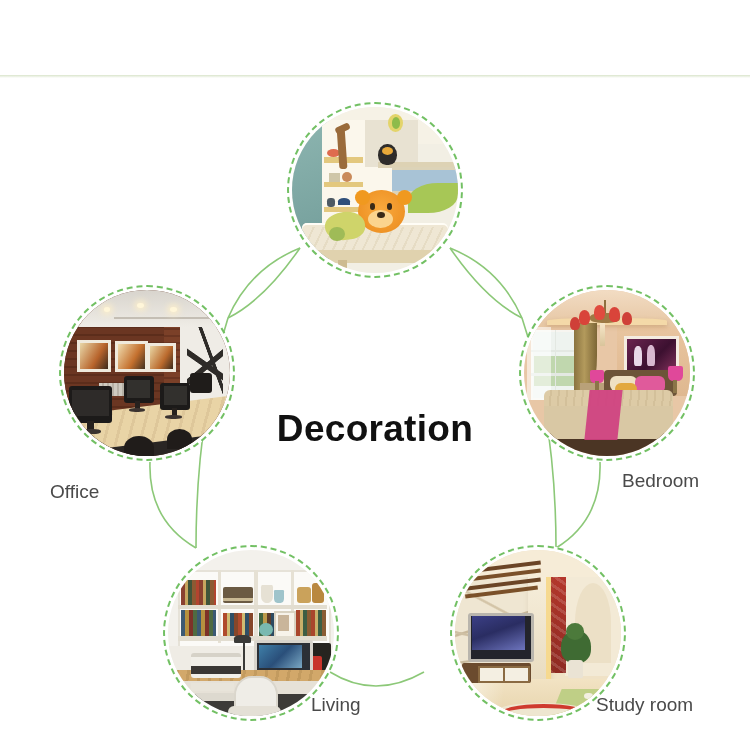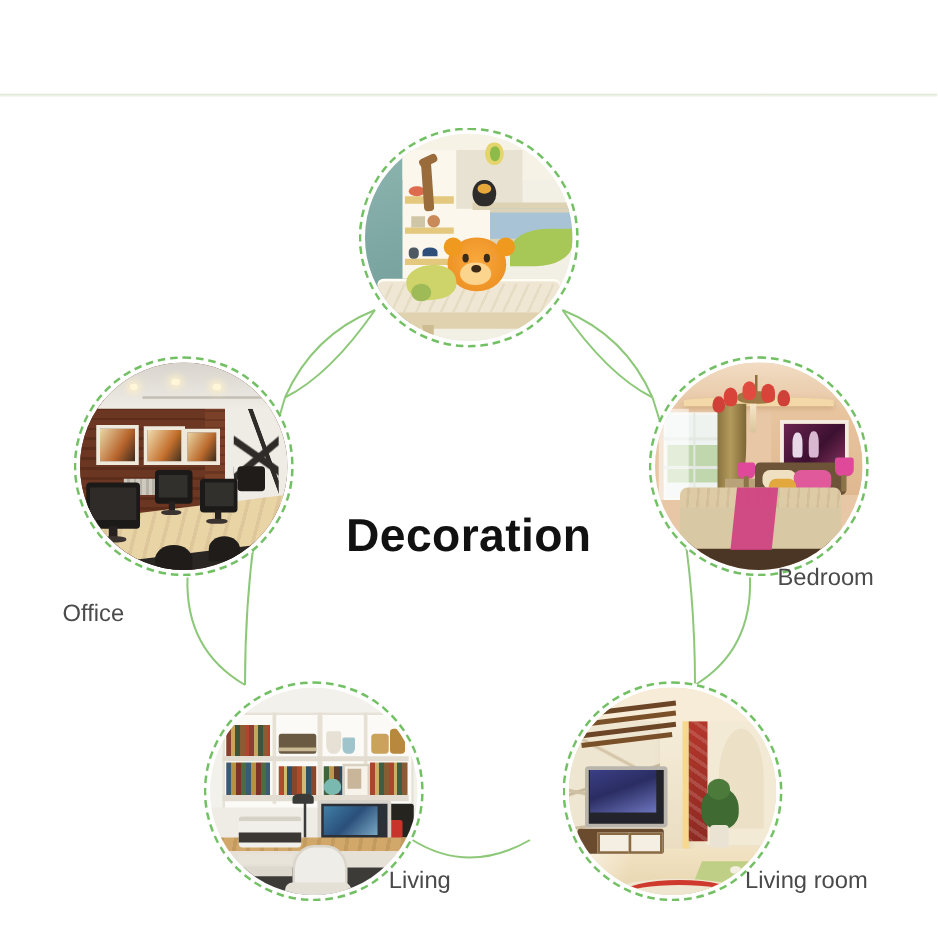--- a/index.html
+++ b/index.html
@@ -411,21 +411,21 @@
         <div class="bd-lamp1"></div>
           <div class="bd-lampS1"></div>
         <div class="bd-lamp2"></div>
           <div class="bd-lampS2"></div>
         <div class="bd-bed"></div>
           <div class="bd-bedTop"></div>
           <div class="bd-runner"></div>
       </div>
     </div>
   </div>
-  <div class="node-label" style="left:622px;top:452px;">Bedroom</div>
+  <div class="node-label" style="left:622px;top:470px;">Bedroom</div>
 
   <div class="node" style="left:163px;top:545px;width:176px;height:176px;">
     <div class="photo">
       <div class="scene">
         <div class="st-bg"></div>
         <div class="st-shelfUnit"></div>
         <div class="st-div1"></div>
           <div class="st-div2"></div>
           <div class="st-div3"></div>
         <div class="st-bk1"></div>
@@ -495,15 +495,15 @@
         <div class="lv-cab"></div>
           <div class="lv-drw1"></div>
           <div class="lv-drw2"></div>
         <div class="lv-cabLeg"></div>
         <div class="lv-tvstand"></div>
         <div class="lv-tv"></div>
           <div class="lv-tvscr"></div>
       </div>
     </div>
   </div>
-  <div class="node-label" style="left:596px;top:694px;">Living room</div>
+  <div class="node-label" style="left:596px;top:694px;">Study room</div>
 
 </div>
 
 </body></html>

